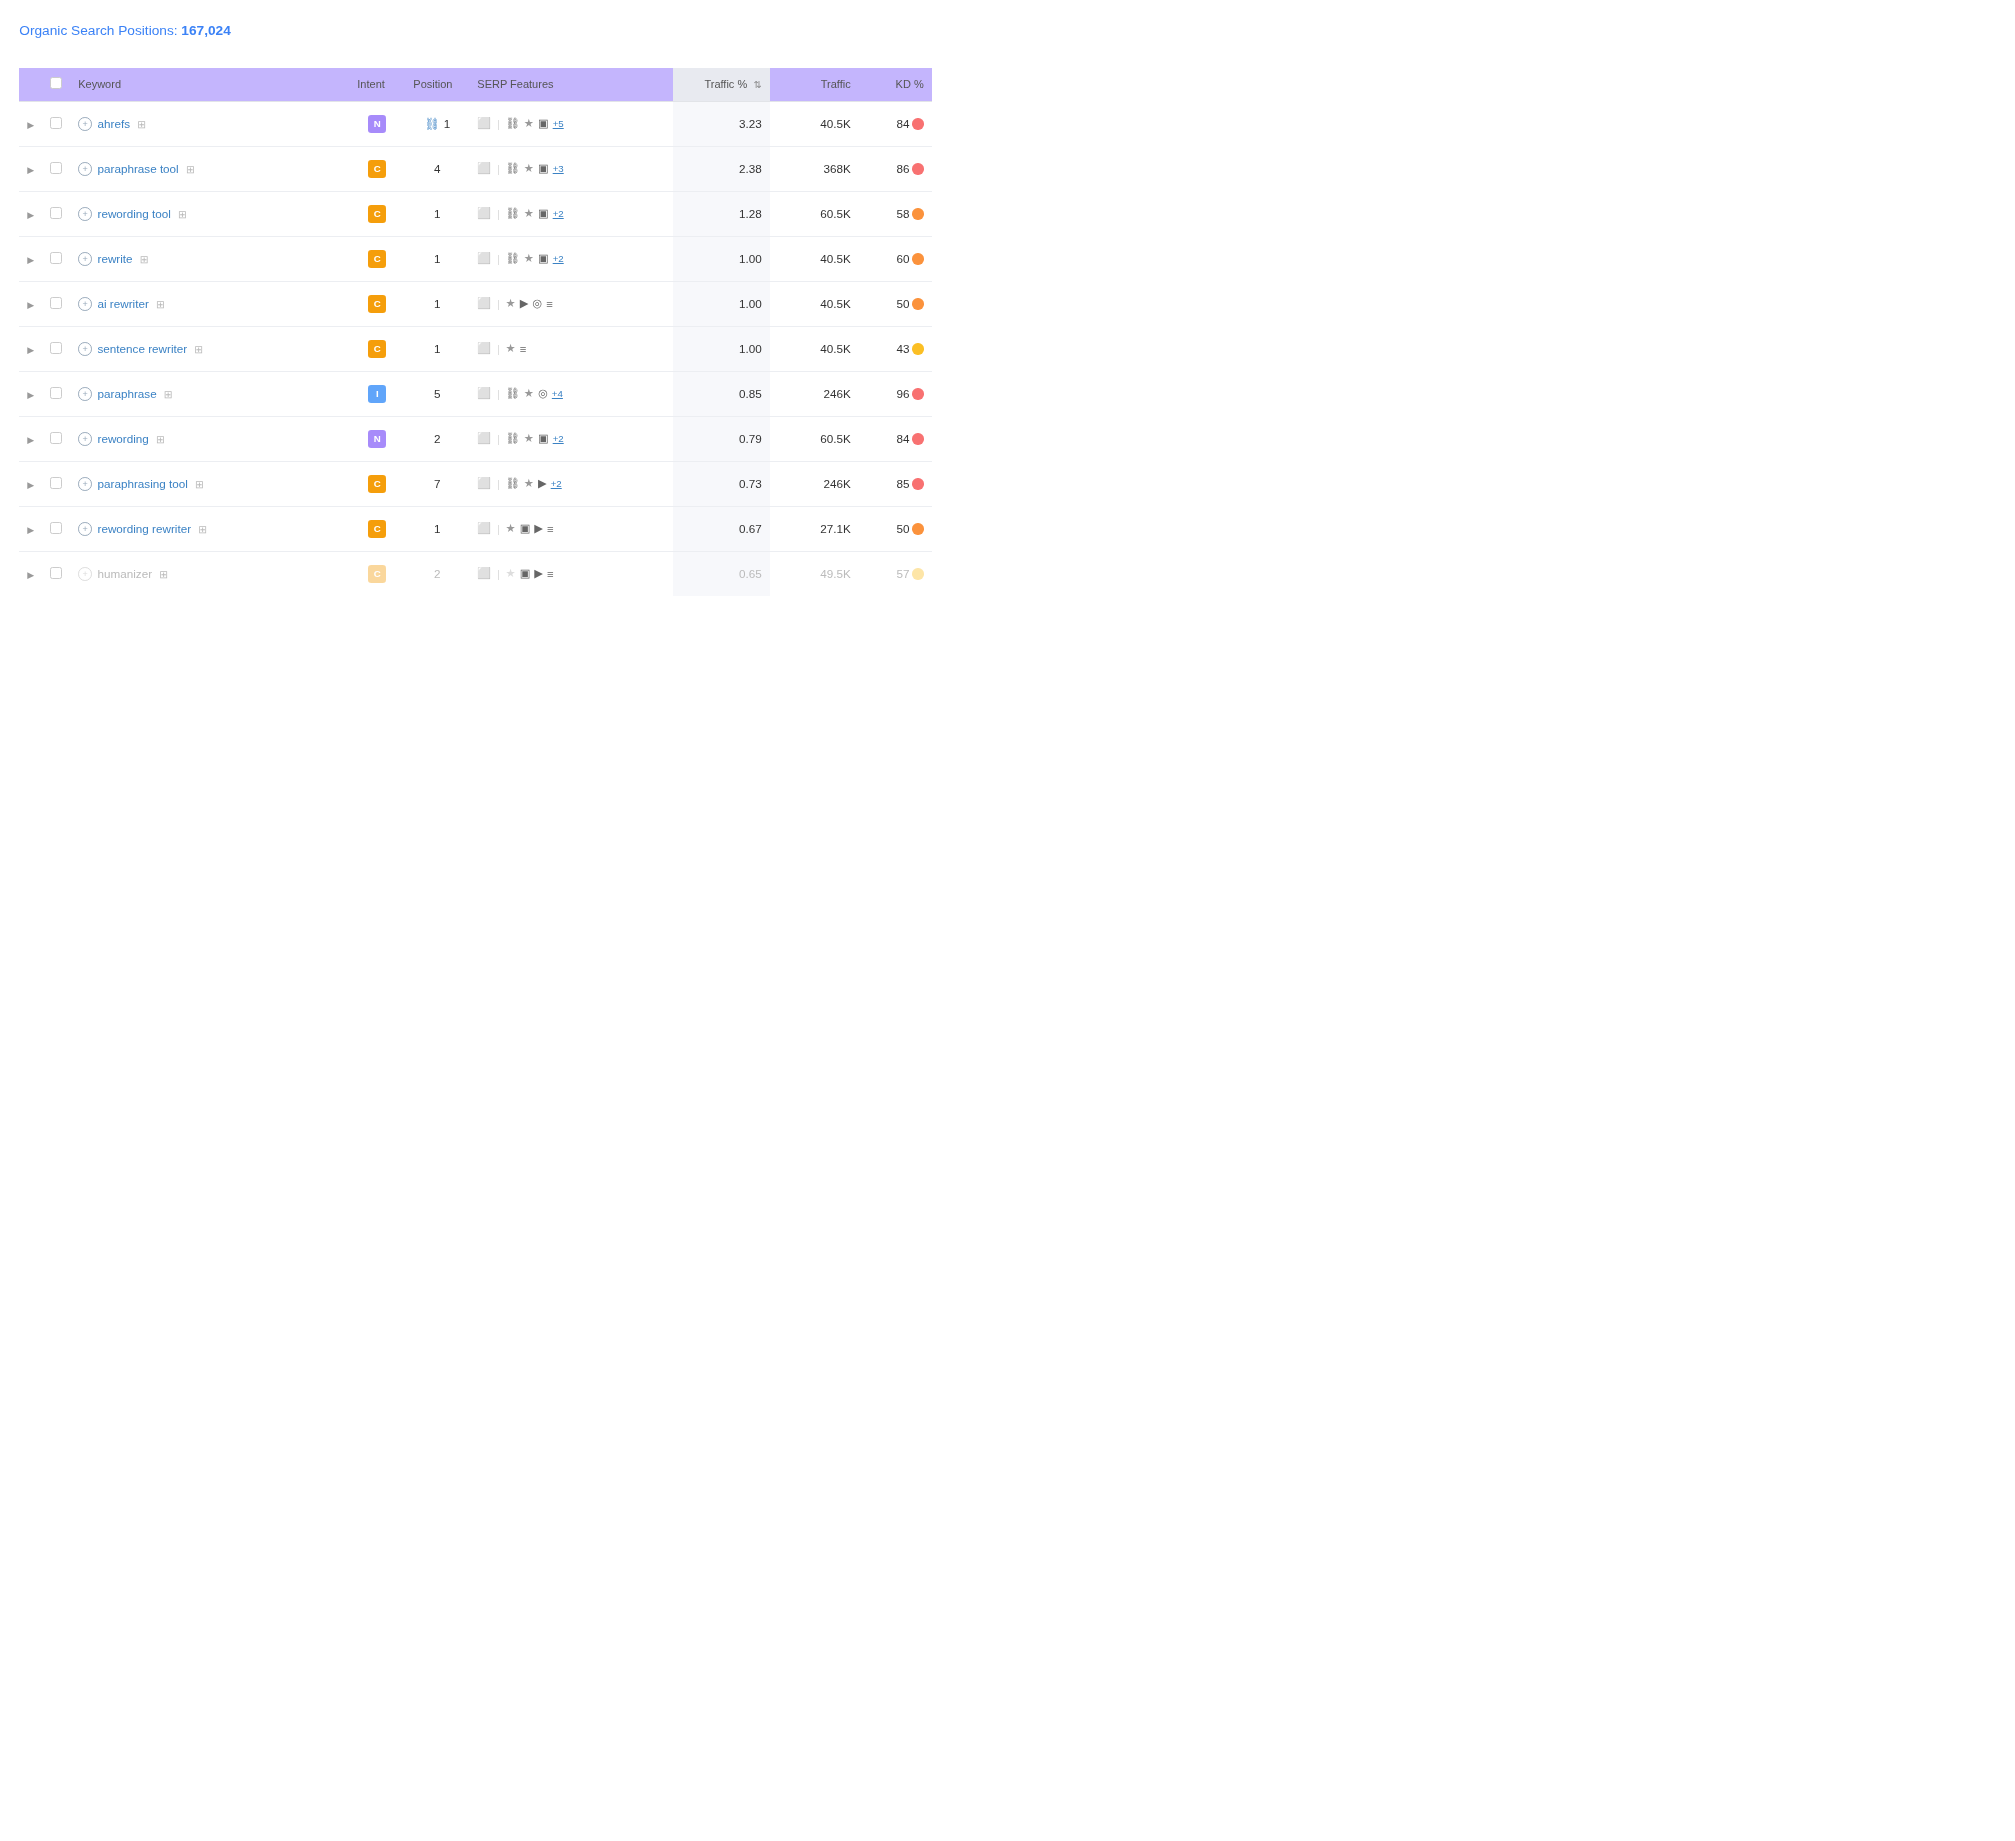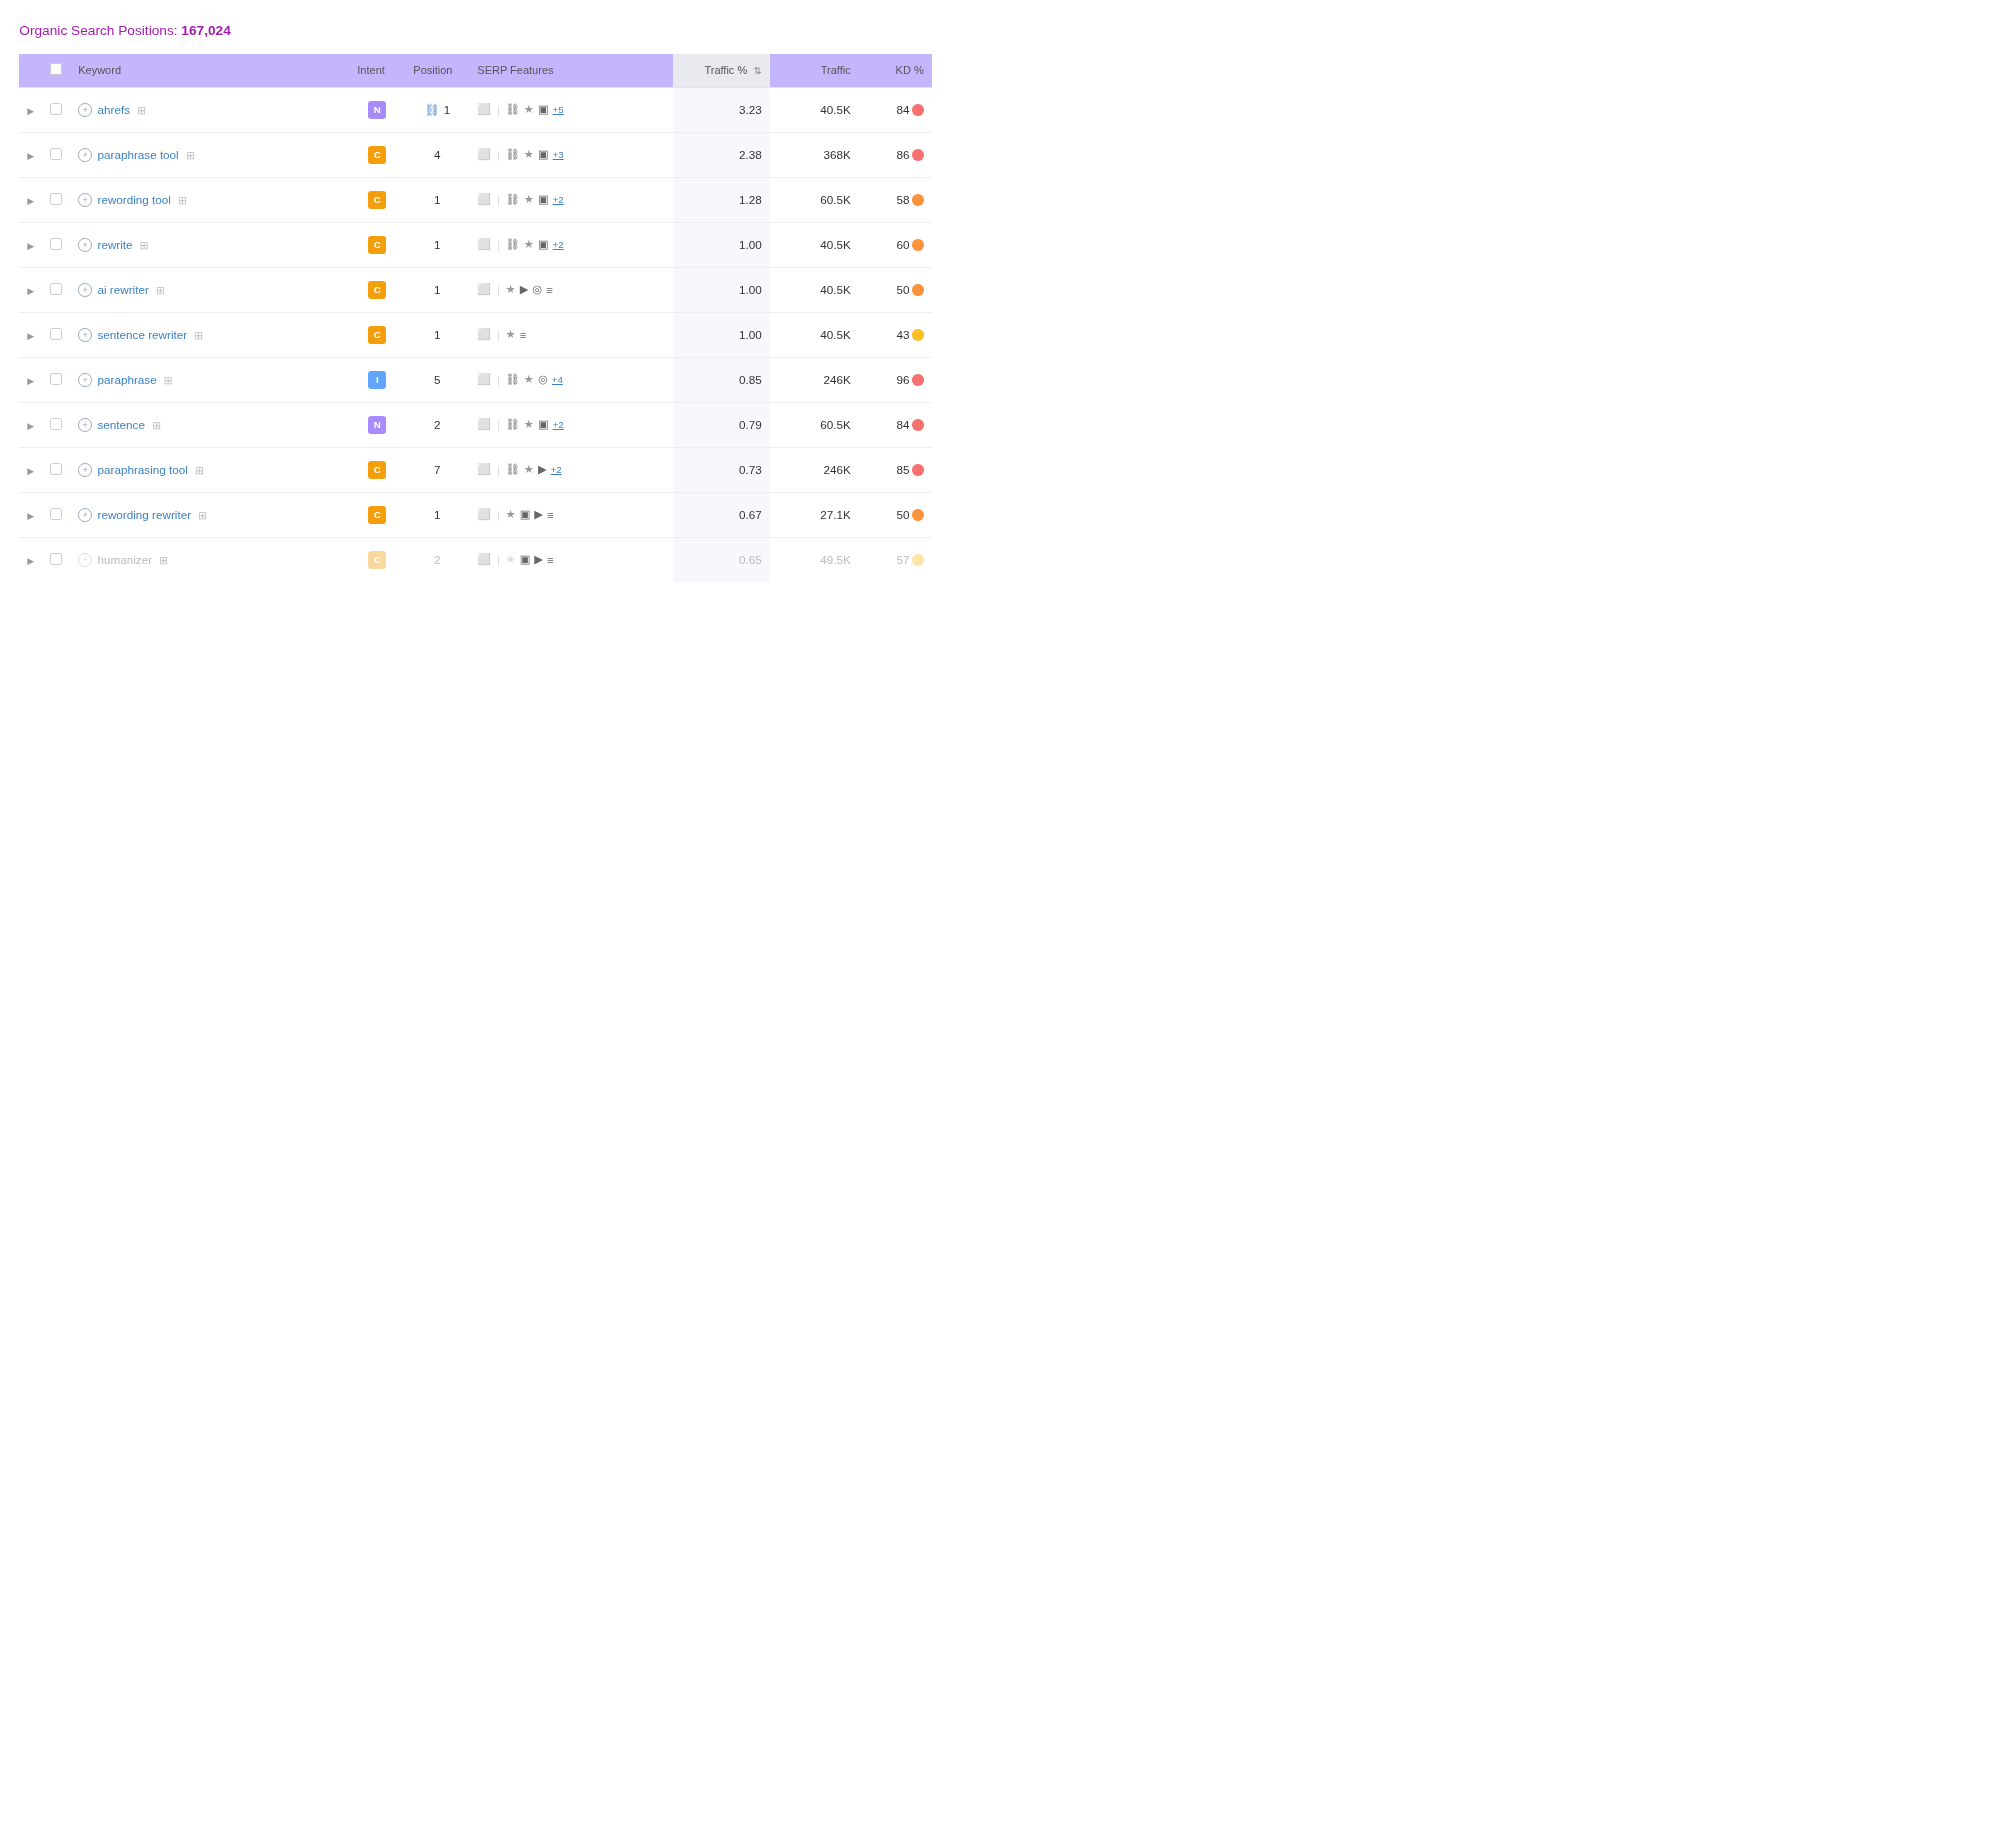--- a/index.html
+++ b/index.html
@@ -9,22 +9,22 @@
       color: #333;
       font-size: 12px;
     }
     .container {
       padding: 22.6px 19.3px 19.3px 19.3px;
       max-width: 951px;
     }
     .page-title {
       font-size: 13.7px;
       font-weight: 400;
-      color: #a21caf;
-      margin-bottom: 16px;
+      color: #3b82f6;
+      margin-bottom: 30px;
     }
     .page-title strong {
       font-weight: 700;
     }
     .table {
       width: 100%;
       border-collapse: collapse;
     }
     .table thead tr {
       background: #c4b5fd;
@@ -570,21 +570,21 @@
         <tr>
     <td class="col-expand">
       <span class="expand-btn">▶</span>
     </td>
     <td class="col-check">
       <div class="checkbox"></div>
     </td>
     <td class="col-keyword">
       <div class="keyword-cell">
         <span class="keyword-plus-icon">+</span>
-        <a href="#" class="keyword-link">sentence</a>
+        <a href="#" class="keyword-link">rewording</a>
         <span class="copy-icon">⊞</span>
       </div>
     </td>
     <td class="col-intent">
       <span class="intent-badge intent-n">N</span>
     </td>
     <td class="col-position">
       <div class="position-cell">
 
         <span>2</span>

